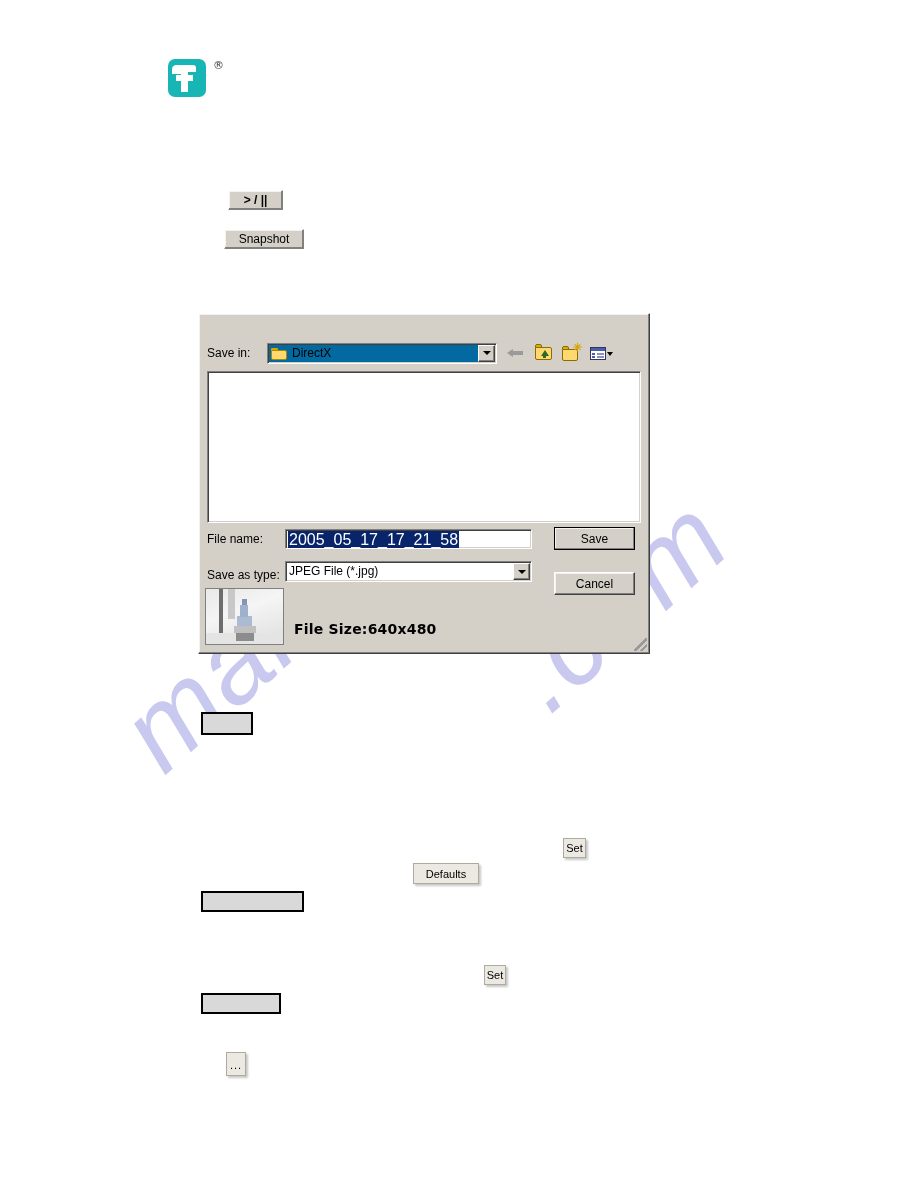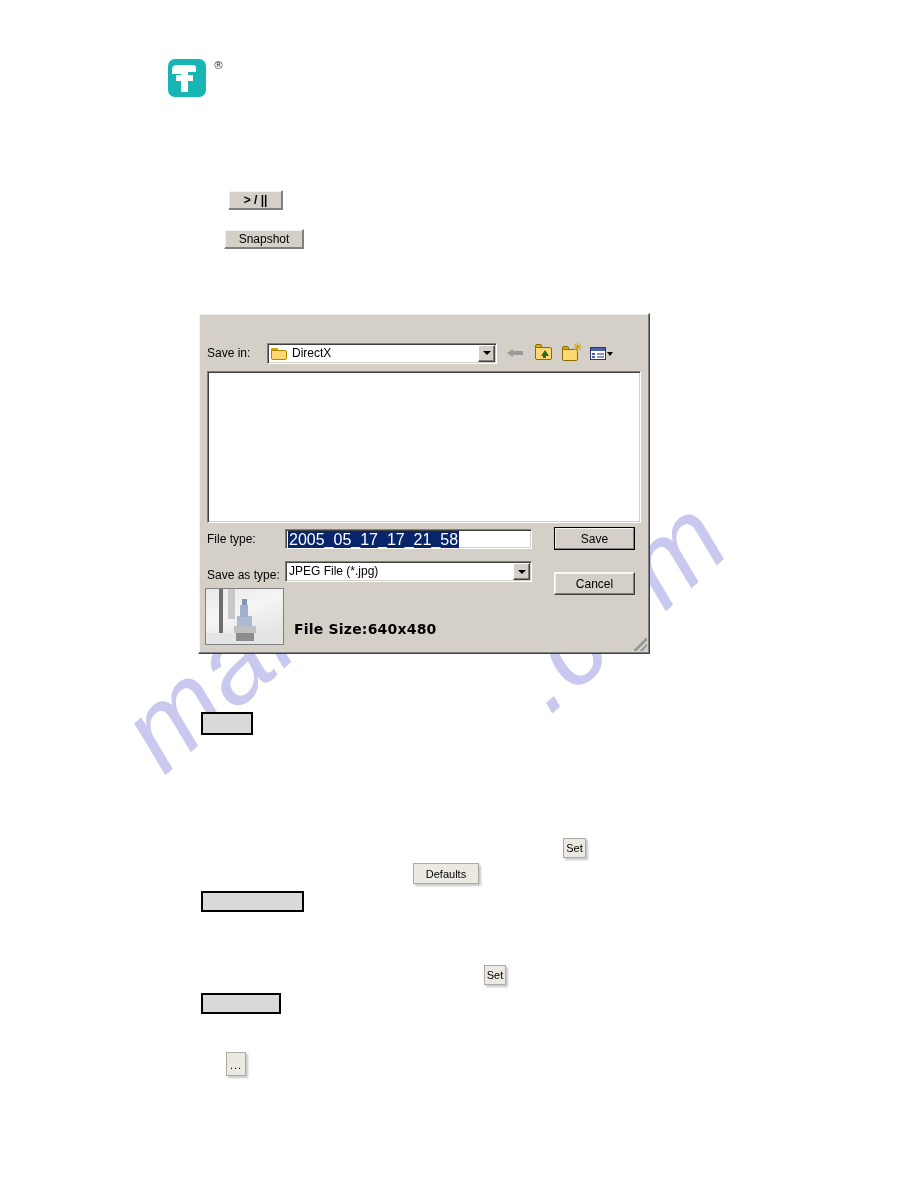--- a/index.html
+++ b/index.html
@@ -224,21 +224,21 @@
     align-items: center;
   }
   .lbl {
     font-size: 12px;
     color: #000;
   }
   #savein-label { width: 60px; }
   #savein-combo {
     width: 230px;
     height: 21px;
-    background: #ffffff;
+    background: #0369a1;
     border: 1px solid;
     border-color: #808080 #ffffff #ffffff #808080;
     box-shadow: inset 1px 1px 0 #404040, inset -1px -1px 0 #d4d0c8;
     display: flex;
     align-items: center;
     box-sizing: border-box;
     padding-left: 3px;
   }
   .folder-ico {
     width: 16px; height: 13px;
@@ -613,21 +613,21 @@
         <div class="vrow" style="top:13px;"></div>
           <div class="vrow vrow2" style="top:13px;"></div>
         <div class="vcaret"></div>
       </div>
     </div>
   </div>
 
   <div id="filelist"></div>
 
   <div id="filename-row">
-    <div class="field-label">File type:</div>
+    <div class="field-label">File name:</div>
     <div id="filename-input">
       <span id="filename-value">2005_05_17_17_21_58</span>
     </div>
   </div>
 
   <div id="filetype-row">
     <div class="field-label">Save as type:</div>
     <div id="filetype-combo">
       <div id="filetype-value">JPEG File (*.jpg)</div>
       <div id="filetype-arrow">

